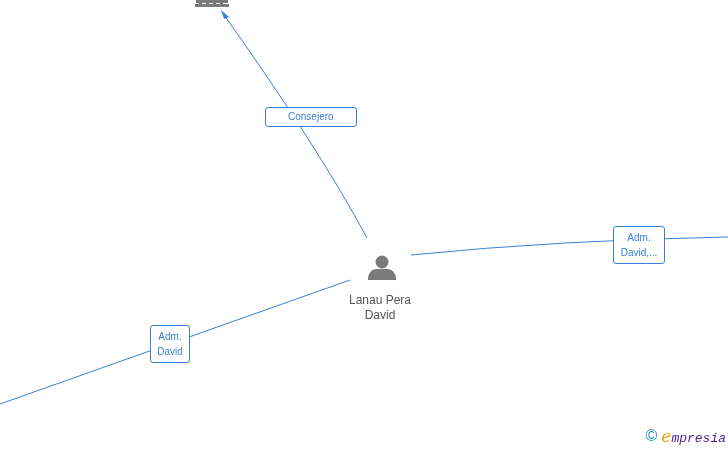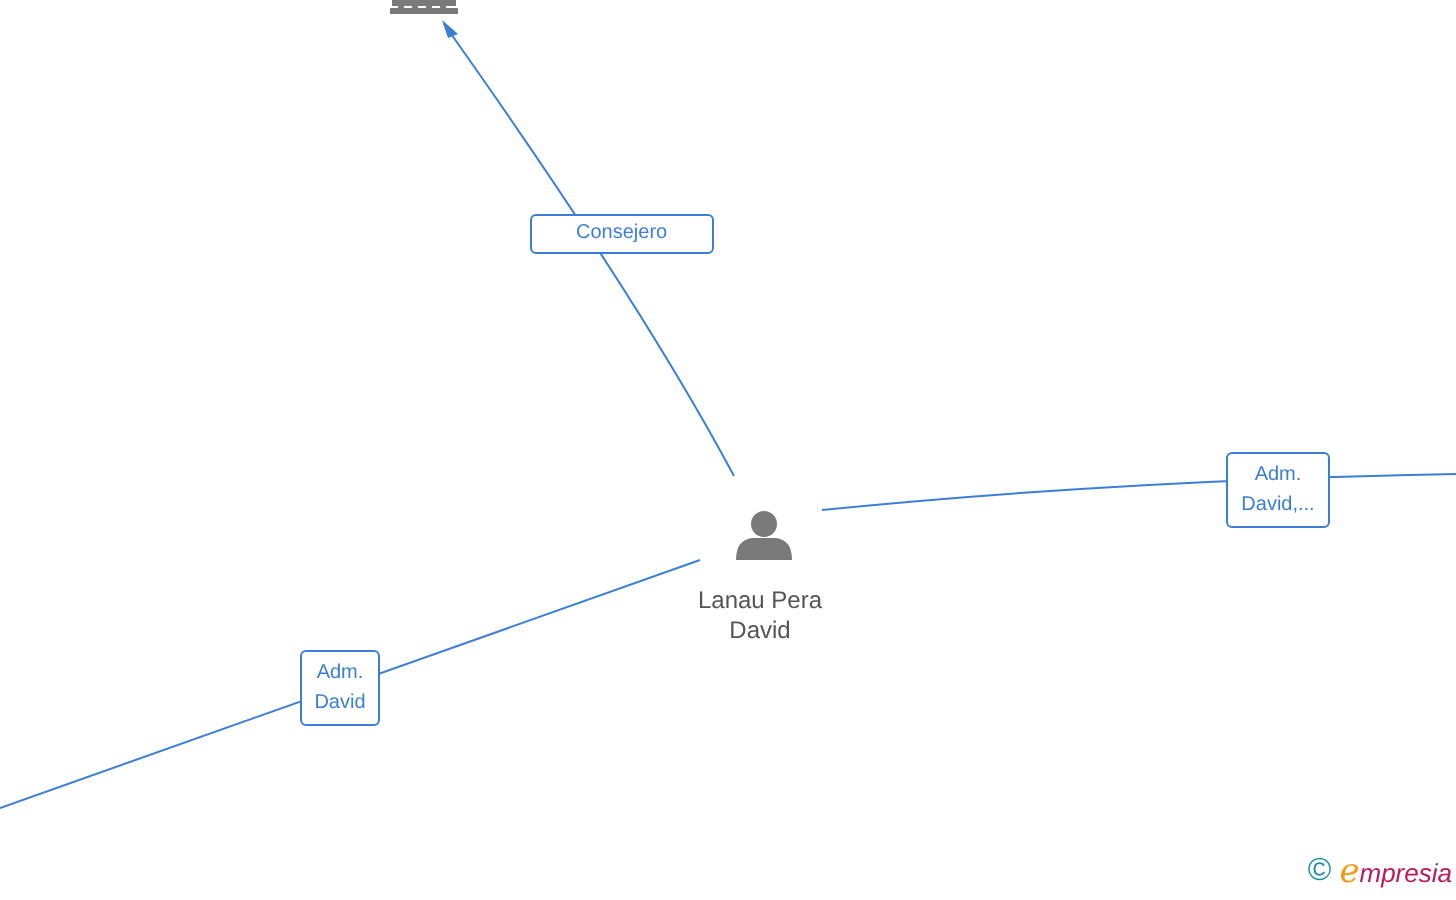--- a/index.html
+++ b/index.html
@@ -16,21 +16,21 @@
     }
     .node-label {
       position: absolute; color: #555555; font-size: 12px; line-height: 15px;
       text-align: center; width: 120px;
     }
     .watermark {
       position: absolute; right: 2px; bottom: 4px; font-size: 13px; color: #333;
       display: flex; align-items: center; gap: 4px;
     }
     .watermark .copy { color: #1f8fa8; font-size: 16px; }
-    .watermark .brand { color: #be185d; font-family: Liberation Sans, sans-serif; font-style: italic; font-size: 13px; }
+    .watermark .brand { color: #4c1d95; font-family: Liberation Mono, monospace; font-style: italic; font-size: 13px; }
     .watermark .brand-e { color: #f39c12; font-size: 17px; font-style: italic; font-family: "DejaVu Serif", serif; }
   </style>
 </head>
 <body>
 
 <svg id="graph" width="728" height="450">
 
   <path d="M367,238 Q320,150 222,12" fill="none" stroke="#3a7fd5" stroke-width="1"></path>
   <polygon points="221,10 229,17 224,19" fill="#3a7fd5"></polygon>
 

